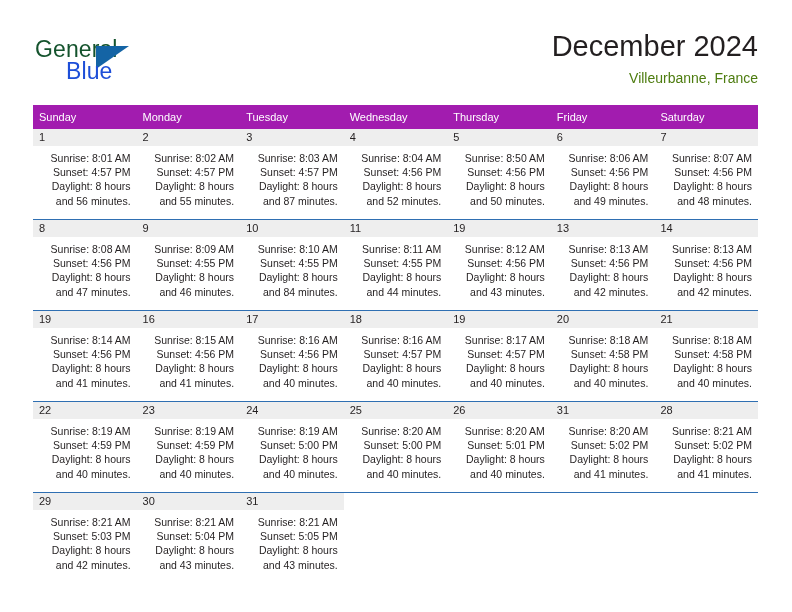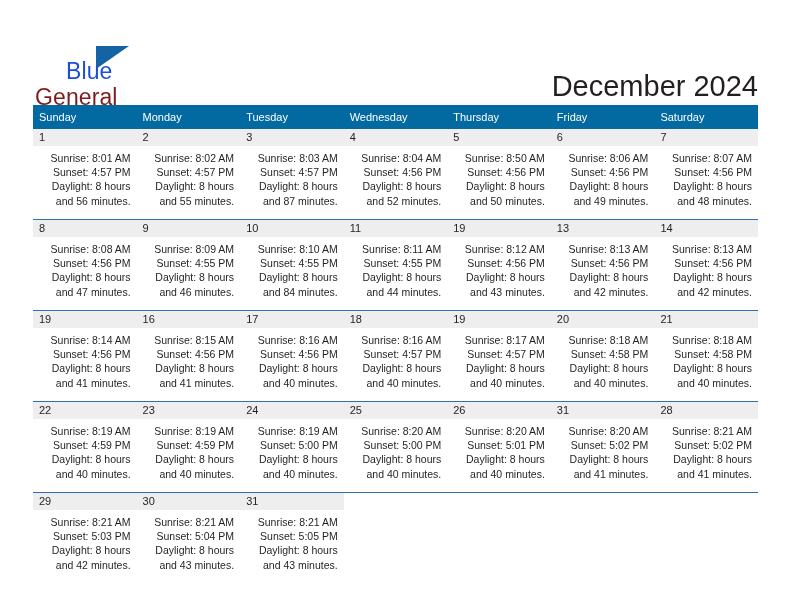--- a/index.html
+++ b/index.html
@@ -36,24 +36,23 @@
     left: 0;
     top: 6px;
     width: 200px;
     height: 56px;
   }
   .brand-general {
     position: absolute;
     left: 2px;
     top: 2px;
     font-size: 23px;
-    color: #7f1d1d;
+    color: #14532d;
     letter-spacing: 0.1px;
     white-space: nowrap;
-    margin-top: 48px;
   }
   .brand-blue {
     position: absolute;
     left: 33px;
     top: 24px;
     font-size: 23px;
     color: #1d4ed8;
     letter-spacing: 0.1px;
     white-space: nowrap;
   }
@@ -64,48 +63,48 @@
     width: 0;
     height: 0;
     border-left: 33px solid #1464a5;
     border-bottom: 23px solid transparent;
   }
 
   .title-block {
     position: absolute;
     right: 0;
     top: 0;
-    margin-top: 40px;
+    text-align: right;
   }
   .cal-title {
     font-size: 29px;
     color: #231f20;
     line-height: 36px;
     white-space: nowrap;
   }
   .cal-subtitle {
     font-size: 14px;
-    color: #6d28d9;
+    color: #4d7c0f;
     line-height: 20px;
     margin-top: 4px;
     white-space: nowrap;
   }
 
   
   .calendar {
     position: absolute;
     left: 33px;
     top: 105px;
     width: 725px;
     border-collapse: collapse;
     table-layout: fixed;
   }
 
   .cal-head-row {
-    background: #0369a1;
+    background: #a21caf;
   }
   .cal-head-cell {
     height: 20px;
     padding: 2px 0 2px 6px;
     color: #ffffff;
     font-size: 11px;
     font-weight: normal;
     text-align: left;
     vertical-align: middle;
     white-space: nowrap;

